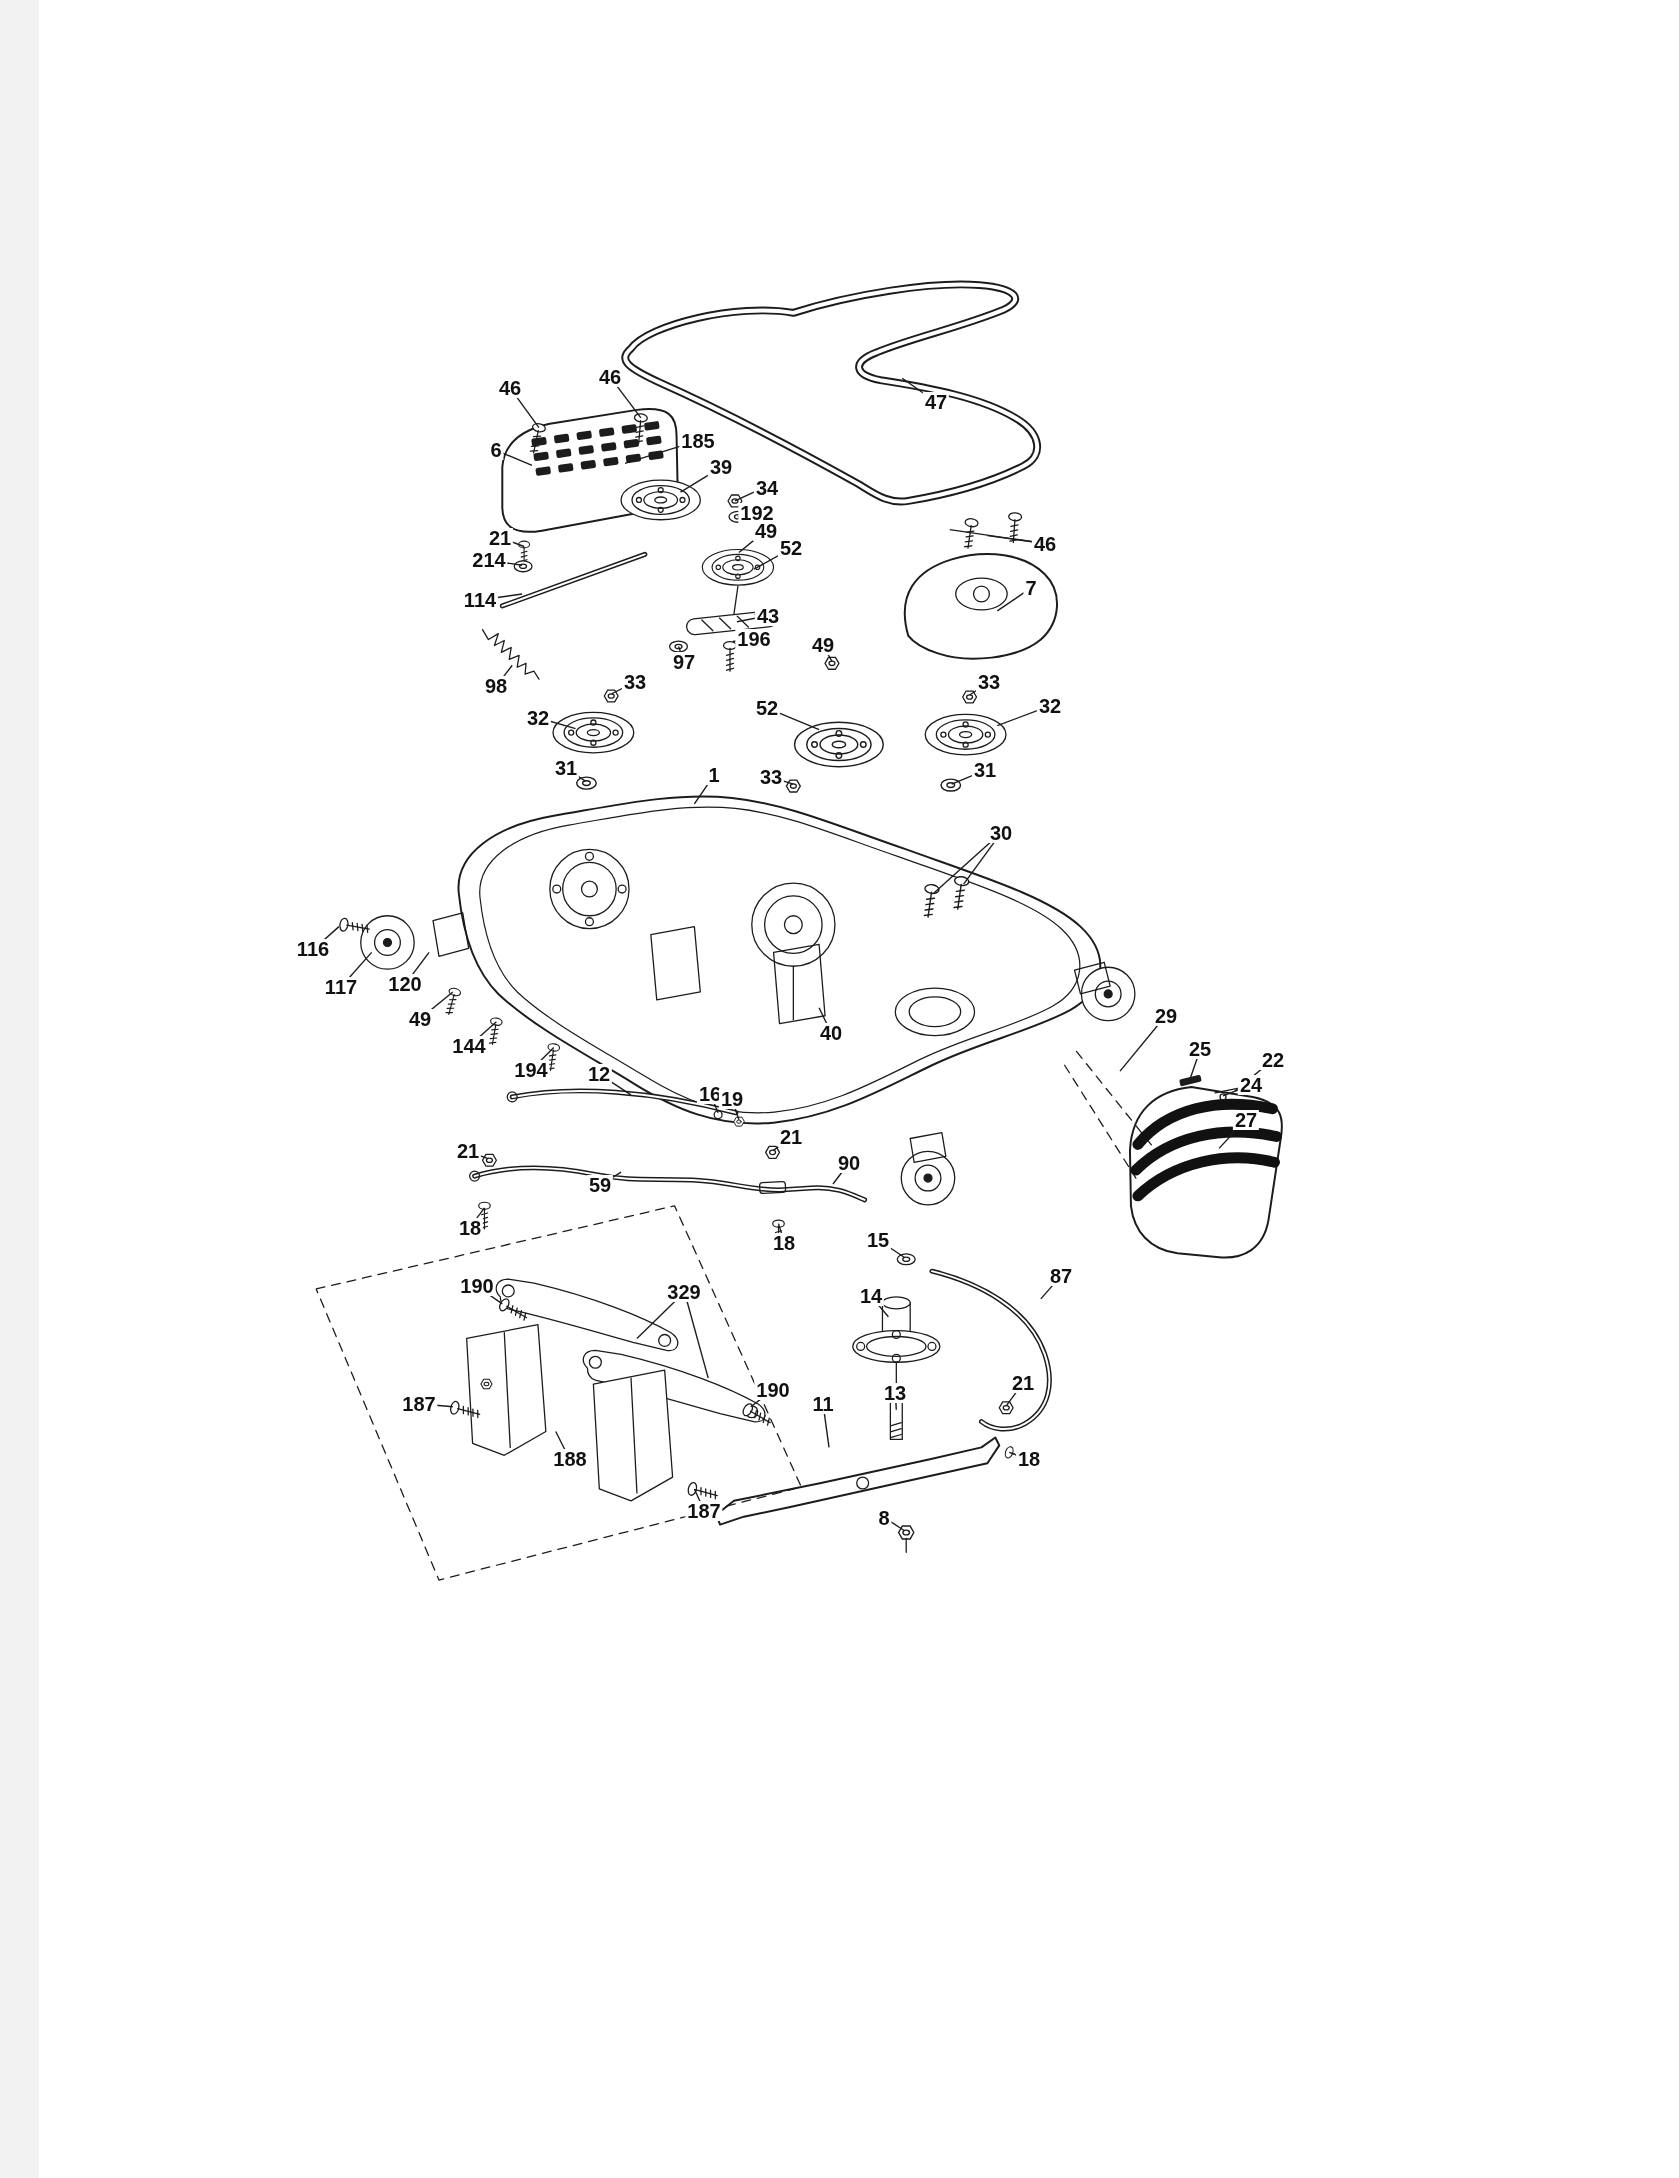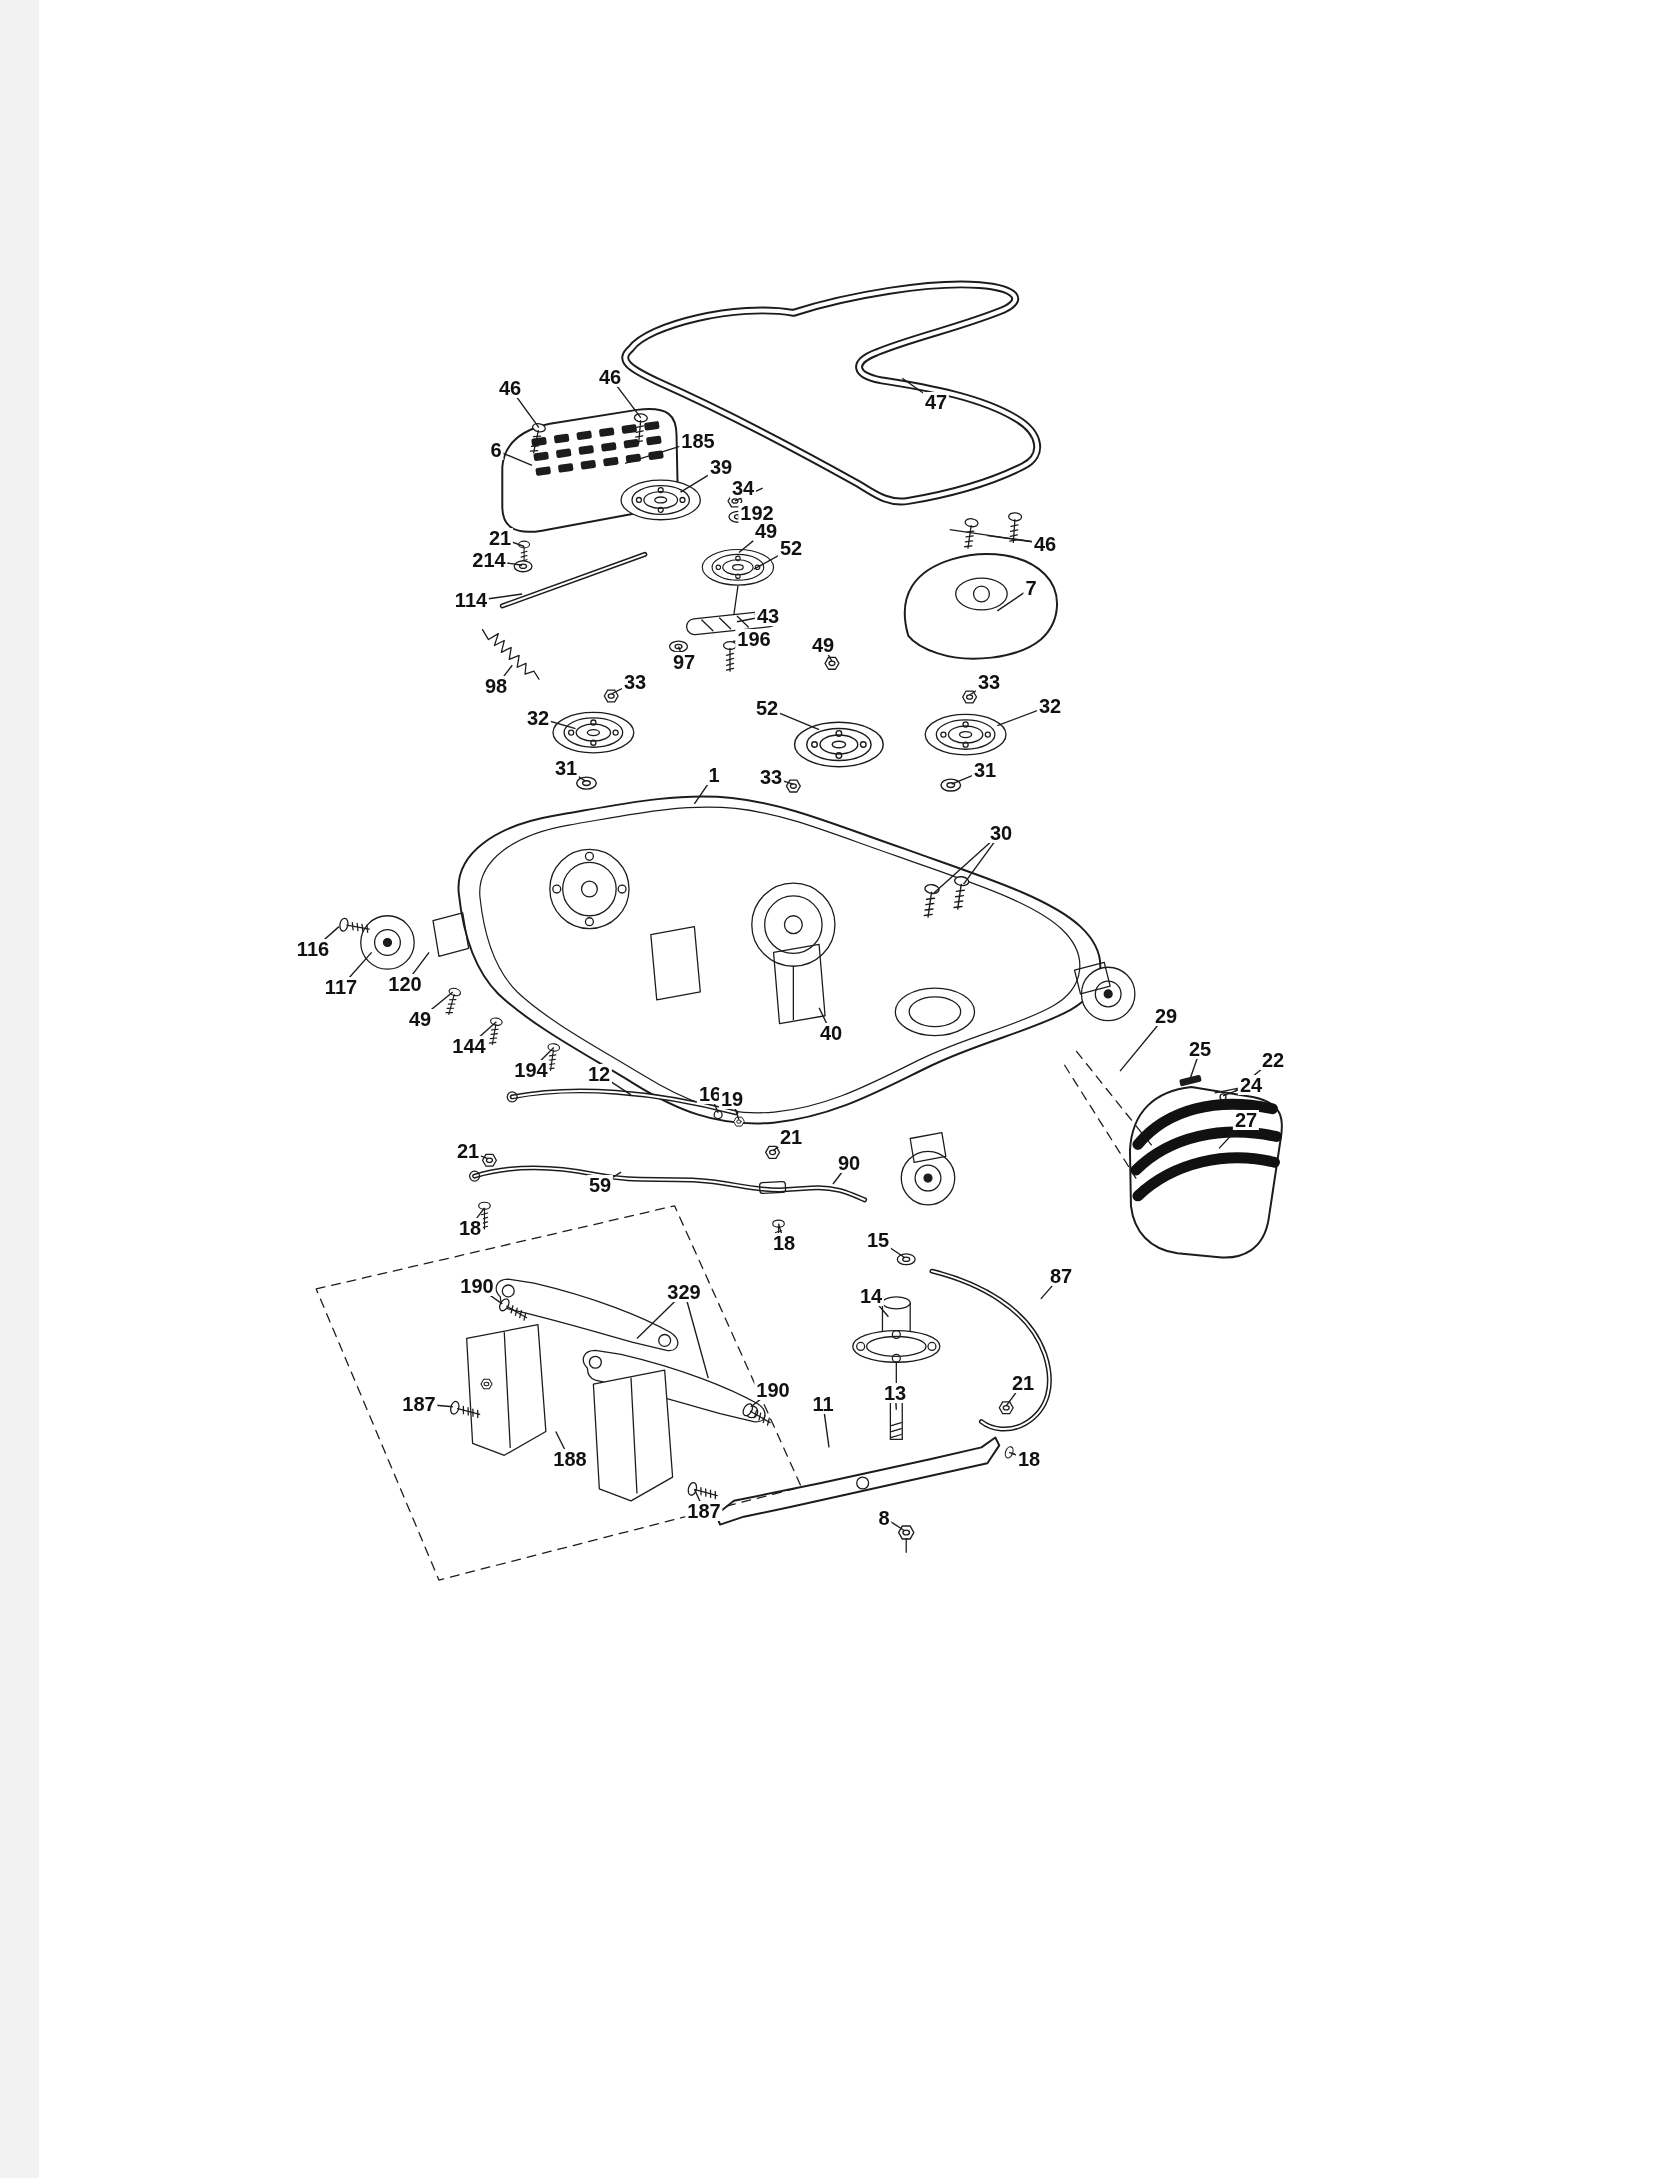--- a/index.html
+++ b/index.html
@@ -328,27 +328,27 @@
       </g>
   </svg>
 
   <div class="callout-layer">
       <div class="callout" style="left: 471px; top: 388px;">46</div>
       <div class="callout" style="left: 571px; top: 377px;">46</div>
       <div class="callout" style="left: 897px; top: 402px;">47</div>
       <div class="callout" style="left: 457px; top: 450px;">6</div>
       <div class="callout" style="left: 659px; top: 441px;">185</div>
       <div class="callout" style="left: 682px; top: 467px;">39</div>
-      <div class="callout" style="left: 704px; top: 488px;">34</div>
+      <div class="callout" style="left: 728px; top: 488px;">34</div>
       <div class="callout" style="left: 718px; top: 513px;">192</div>
       <div class="callout" style="left: 461px; top: 538px;">21</div>
       <div class="callout" style="left: 450px; top: 560px;">214</div>
       <div class="callout" style="left: 727px; top: 531px;">49</div>
       <div class="callout" style="left: 752px; top: 548px;">52</div>
-      <div class="callout" style="left: 432px; top: 600px;">114</div>
+      <div class="callout" style="left: 441px; top: 600px;">114</div>
       <div class="callout" style="left: 729px; top: 616px;">43</div>
       <div class="callout" style="left: 715px; top: 639px;">196</div>
       <div class="callout" style="left: 457px; top: 686px;">98</div>
       <div class="callout" style="left: 596px; top: 682px;">33</div>
       <div class="callout" style="left: 645px; top: 662px;">97</div>
       <div class="callout" style="left: 784px; top: 645px;">49</div>
       <div class="callout" style="left: 1006px; top: 544px;">46</div>
       <div class="callout" style="left: 992px; top: 588px;">7</div>
       <div class="callout" style="left: 950px; top: 682px;">33</div>
       <div class="callout" style="left: 499px; top: 718px;">32</div>

